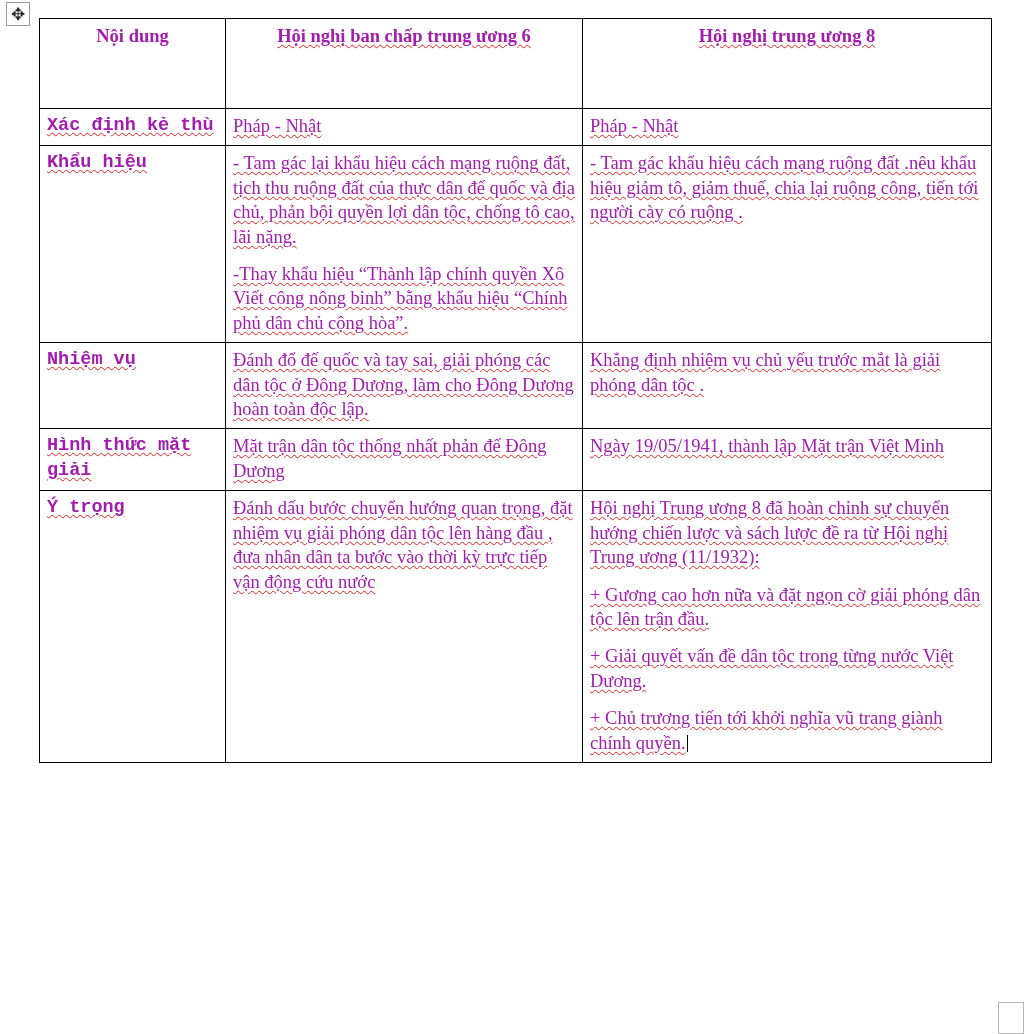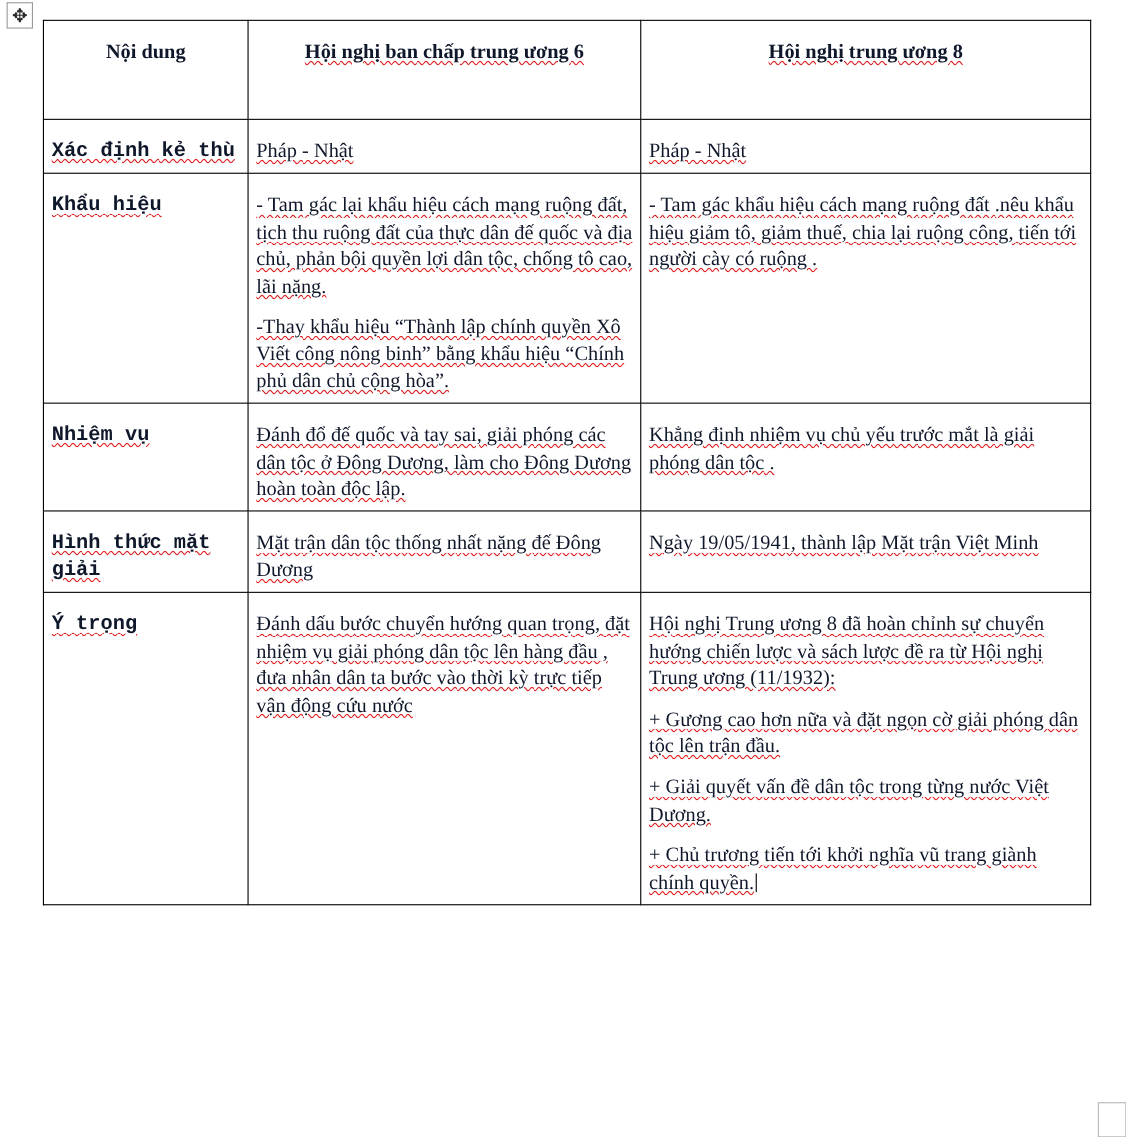--- a/index.html
+++ b/index.html
@@ -39,24 +39,24 @@
     position: absolute;
     left: 39px;
     top: 18px;
     width: 952px;
     border-collapse: collapse;
     table-layout: fixed;
   }
   table.doc-table td {
     border: 1px solid #000000;
     vertical-align: top;
-    padding: 17px 7px 7px 7px;
+    padding: 5px 7px 7px 7px;
     font-size: 18.5px;
     line-height: 1.32;
-    color: #0f172a;
+    color: #a21caf;
   }
   col.c1 { width: 186px; }
   col.c2 { width: 357px; }
   col.c3 { width: 409px; }
 
   .hdr td {
     text-align: center;
     font-weight: bold;
     font-size: 19.5px;
     height: 90px;
@@ -151,21 +151,21 @@
         <td>
           <p class="sp">Khẳng định nhiệm vụ  chủ yếu trước mắt  là giải phóng dân tộc .</p>
         </td>
       </tr>
 
       <tr>
         <td class="rowlabel">
           <span class="sp">Hình thức mặt giải</span>
         </td>
         <td>
-          <p class="sp">Mặt trận dân tộc thống nhất nặng đế Đông Dương</p>
+          <p class="sp">Mặt trận dân tộc thống nhất phản đế Đông Dương</p>
         </td>
         <td>
           <p class="sp">Ngày 19/05/1941, thành lập Mặt trận Việt Minh</p>
         </td>
       </tr>
 
       <tr>
         <td class="rowlabel">
           <span class="sp">Ý trọng</span>
         </td>

